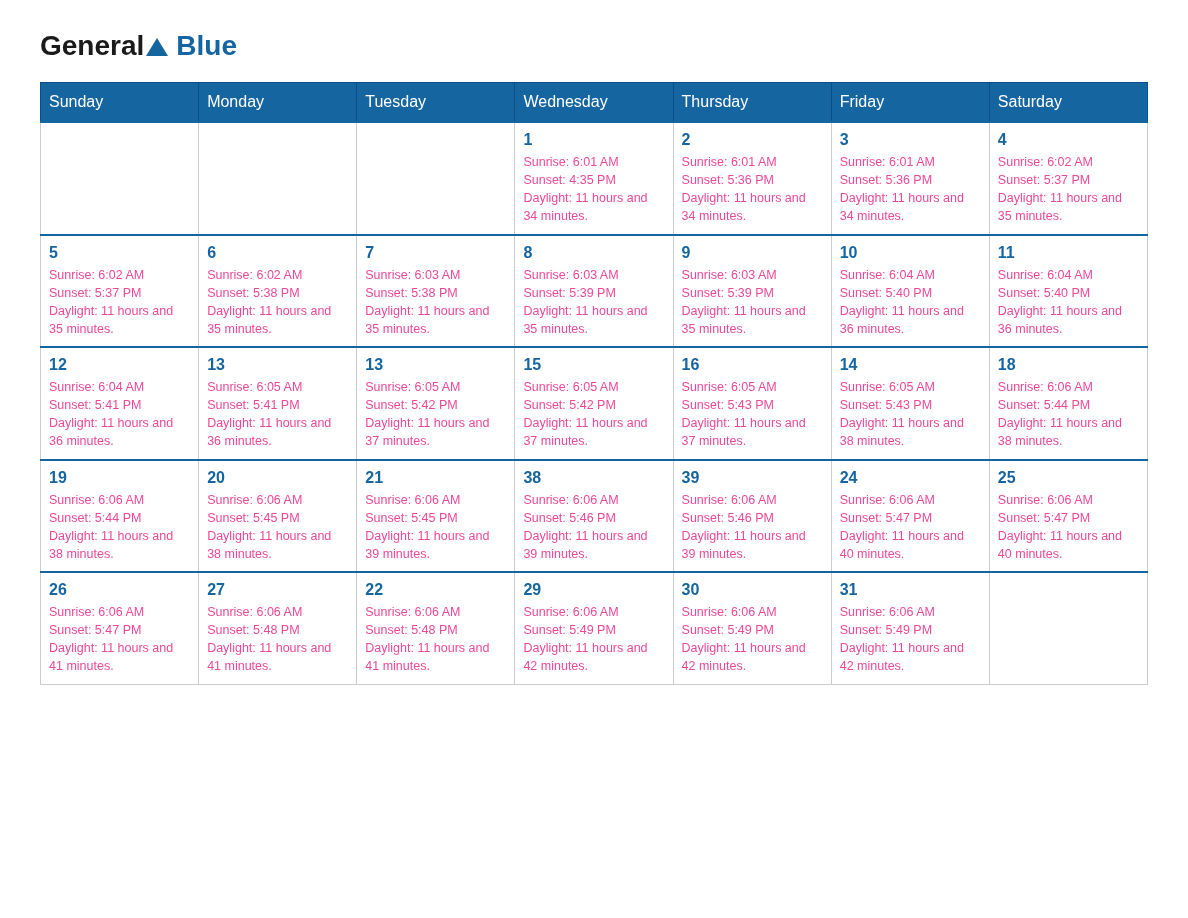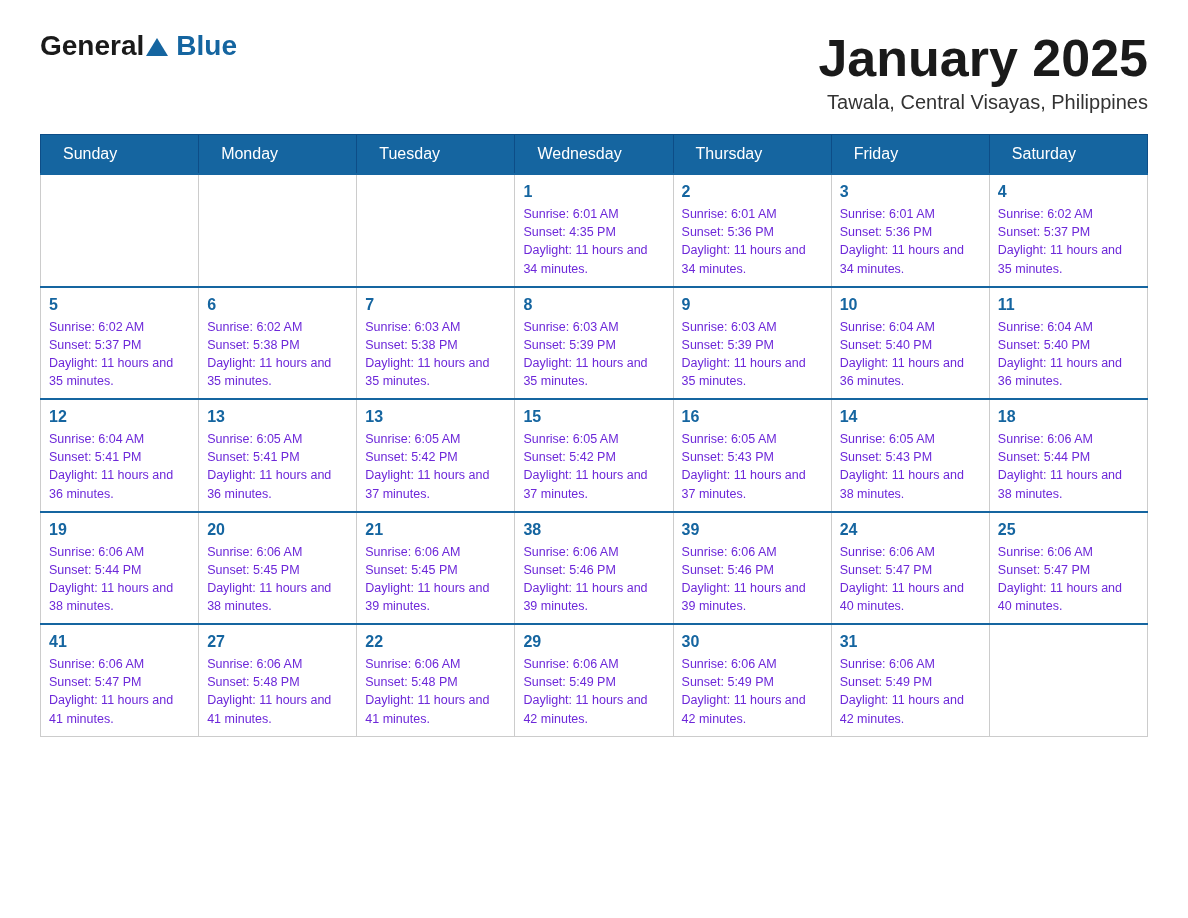--- a/index.html
+++ b/index.html
@@ -51,21 +51,21 @@
     .calendar {
       width: 100%;
       border-collapse: collapse;
       border: 1px solid #999;
     }
     .calendar th {
       background-color: #1565a0;
       color: #fff;
       font-size: 16px;
       font-weight: normal;
-      padding: 10px 22px;
+      padding: 10px 8px;
       text-align: left;
       border: 1px solid #0d4d87;
     }
     .calendar td {
       vertical-align: top;
       padding: 8px;
       border: 1px solid #ccc;
       width: 14.28%;
       min-height: 110px;
       font-size: 13px;
@@ -76,44 +76,40 @@
     }
     .day-number {
       font-size: 16px;
       font-weight: bold;
       color: #1565a0;
       margin-bottom: 4px;
       display: block;
     }
     .day-info {
       font-size: 12.5px;
-      color: #6d28d9;
+      color: #ec4899;
       line-height: 1.45;
     }
     .week-row td {
       border-top: 2px solid #1565a0;
     }
   </style>
 </head>
 <body>
 
 <div class="header">
   <div class="logo-wrapper">
     <div class="logo-line1">
       <span class="logo-text-general">General</span>
       <svg width="22" height="22" viewBox="0 0 22 22" style="margin-left:2px;margin-top:2px;">
         <polygon points="11,2 22,20 0,20" fill="#1565a0"></polygon>
       </svg>
     </div>
     <div class="logo-line2">Blue</div>
   </div>
-  <div class="title-section">
-    <div class="main-title">January 2025</div>
-    <div class="subtitle">Tawala, Central Visayas, Philippines</div>
-  </div>
 </div>
 
 <table class="calendar">
   <thead>
     <tr>
     <th>Sunday</th>
         <th>Monday</th>
         <th>Tuesday</th>
         <th>Wednesday</th>
         <th>Thursday</th>
@@ -328,21 +324,21 @@
           <span class="day-number">25</span>
           <div class="day-info">
             <div>Sunrise: 6:06 AM</div>
             <div>Sunset: 5:47 PM</div>
             <div>Daylight: 11 hours and 40 minutes.</div>
           </div>
         </td>
       </tr>
       <tr class="week-row">
         <td>
-          <span class="day-number">41</span>
+          <span class="day-number">26</span>
           <div class="day-info">
             <div>Sunrise: 6:06 AM</div>
             <div>Sunset: 5:47 PM</div>
             <div>Daylight: 11 hours and 41 minutes.</div>
           </div>
         </td>
         <td>
           <span class="day-number">27</span>
           <div class="day-info">
             <div>Sunrise: 6:06 AM</div>

